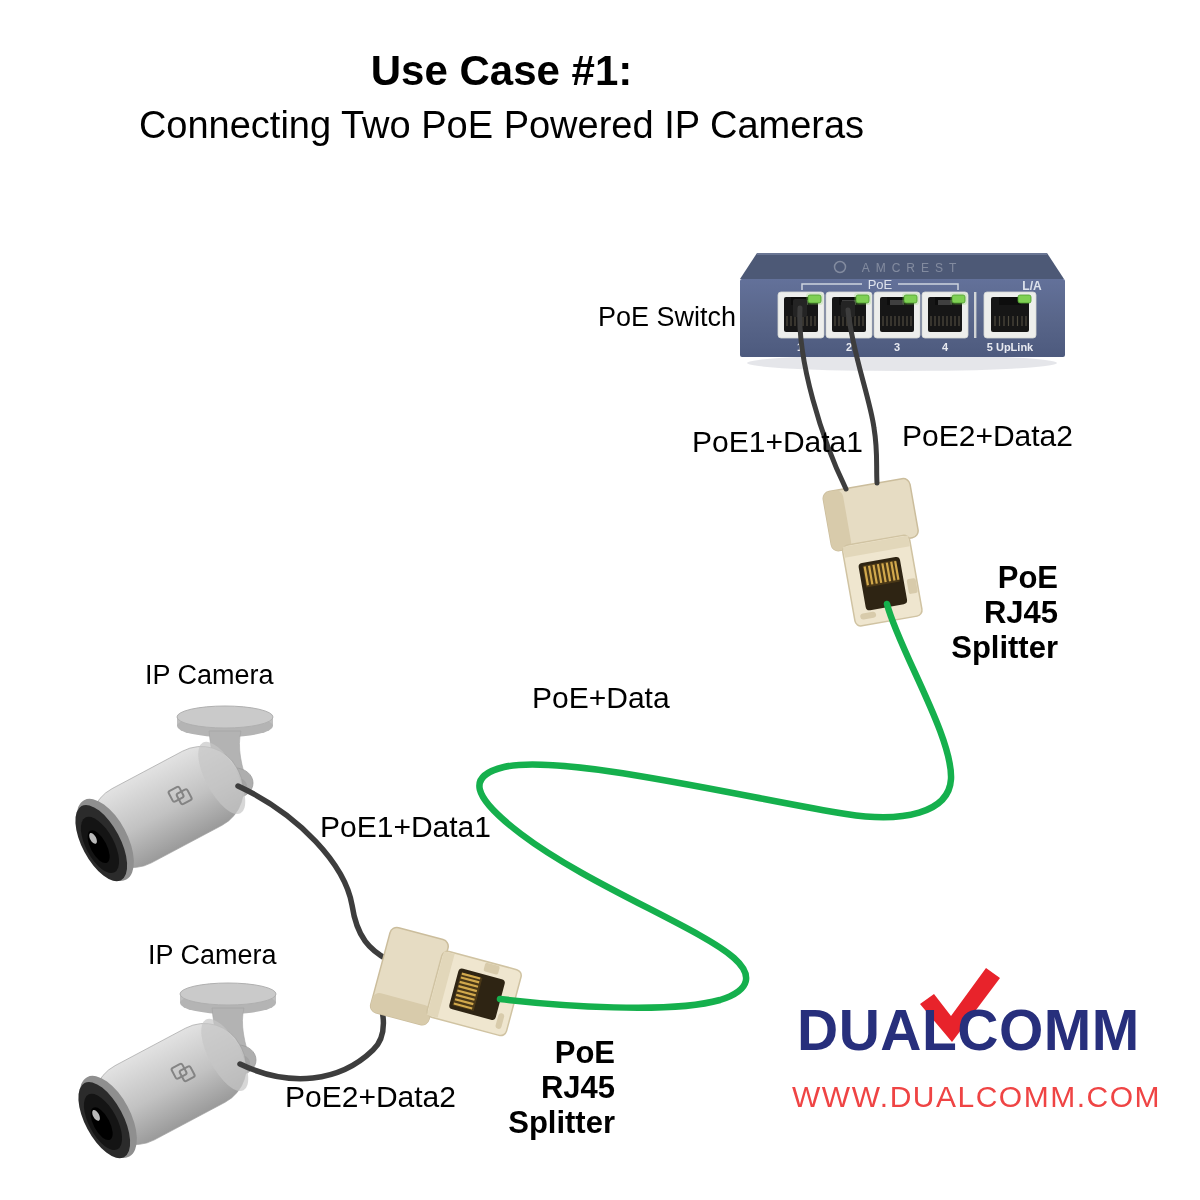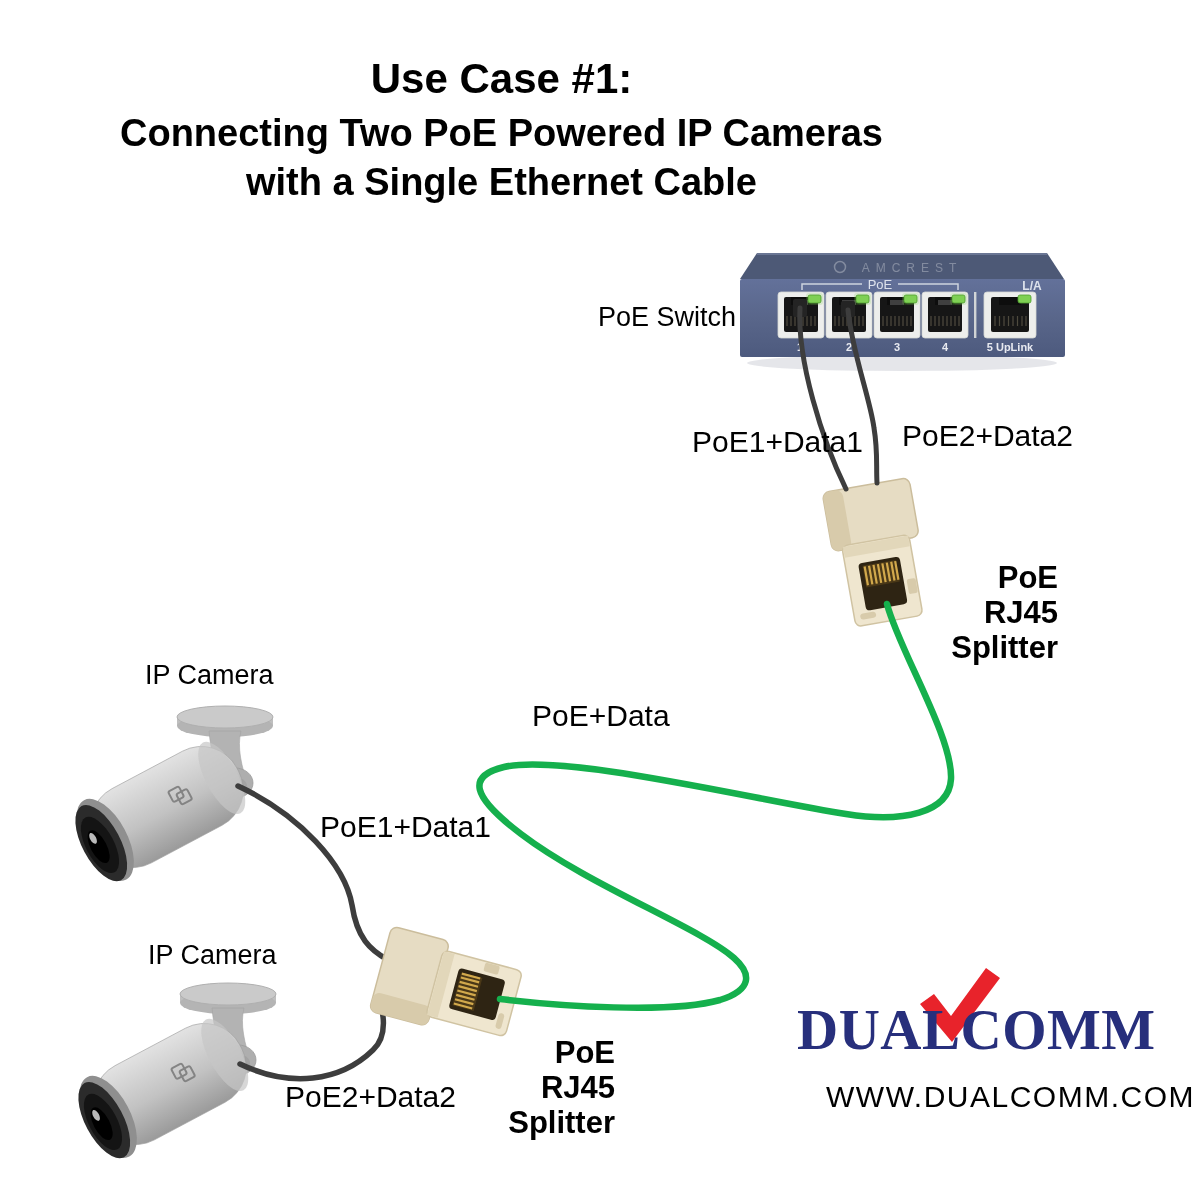--- a/index.html
+++ b/index.html
@@ -2,29 +2,29 @@
 <html><head>
 <meta charset="utf-8">
 <style>
   html,body{margin:0;padding:0;background:#ffffff;}
   .canvas{
     position:relative;width:1200px;height:1200px;background:#ffffff;overflow:hidden;
     font-family:"Liberation Sans", sans-serif;color:#000;
   }
   .layer-svg{position:absolute;left:0;top:0;}
   .lbl{position:absolute;white-space:nowrap;}
-  .title{position:absolute;left:0;top:46px;width:1003px;text-align:center;line-height:49px;margin-top:8px;}
+  .title{position:absolute;left:0;top:46px;width:1003px;text-align:center;line-height:49px;}
   .title .t1{font-size:42px;font-weight:bold;margin-bottom:6px;}
-  .title .t2{font-size:38px;font-weight:bold;}
+  .title .t2{font-size:38px;font-weight:normal;}
   .b27{font-size:27px;font-weight:normal;}
   .r25{font-size:30px;font-weight:normal;}
   .splitter-lbl{position:absolute;width:140px;text-align:right;font-size:31px;font-weight:bold;line-height:35px;}
   .logo-text{position:absolute;left:797px;top:997px;font-size:57px;font-weight:800;
-             color:#272f7c;letter-spacing:0.5px;font-family:Liberation Serif, serif;}
-  .logo-url{position:absolute;left:792px;top:1080px;font-size:30px;color:#000000;letter-spacing:1.5px;margin-left:34px;}
+             color:#272f7c;letter-spacing:0.5px;}
+  .logo-url{position:absolute;left:792px;top:1080px;font-size:30px;color:#ef4444;letter-spacing:1.5px;}
   svg text{font-family:"Liberation Sans", sans-serif;}
 </style>
 </head>
 <body>
 
 <div class="canvas">
 
   <svg class="layer-svg" width="1200" height="1200" viewBox="0 0 1200 1200">
     <defs>
       <linearGradient id="swgrad" x1="0" y1="0" x2="0" y2="1">
@@ -133,34 +133,33 @@
              C756 800, 563 753, 504 767 C467 776, 471 796, 521 834
              C588 885, 700 928, 734 958 C752 974, 752 990, 720 1000
              C670 1014, 560 1006, 500 999" fill="none" stroke-width="6.5" stroke-linecap="round" stroke="#15b04d"></path>
 
     <polygon points="920,1004 934,994 951,1016 986,968 1000,978 952,1042" fill="#e8232b"></polygon>
   </svg>
 
   <div class="title">
     <div class="t1">Use Case #1:</div>
     <div class="t2">Connecting Two PoE Powered IP Cameras</div>
-    <div class="t2">with a Single Ethernet Cable</div>
   </div>
 
   <div class="lbl b27" style="left:598px;top:302px;">PoE Switch</div>
 
   <div class="lbl r25" style="left:692px;top:425px;">PoE1+Data1</div>
   <div class="lbl r25" style="left:902px;top:419px;">PoE2+Data2</div>
 
   <div class="splitter-lbl" style="left:918px;top:560px;">
     <div>PoE RJ45</div>
     <div>Splitter</div>
   </div>
 
-  <div class="lbl r25" style="left:532px;top:699px;text-align:right;">PoE+Data</div>
+  <div class="lbl r25" style="left:532px;top:681px;text-align:right;">PoE+Data</div>
 
   <div class="lbl b27" style="left:145px;top:660px;">IP Camera</div>
   <div class="lbl r25" style="left:320px;top:810px;">PoE1+Data1</div>
 
   <div class="lbl b27" style="left:148px;top:940px;">IP Camera</div>
   <div class="lbl r25" style="left:285px;top:1080px;">PoE2+Data2</div>
 
   <div class="splitter-lbl" style="left:475px;top:1035px;">
     <div>PoE RJ45</div>
     <div>Splitter</div>

